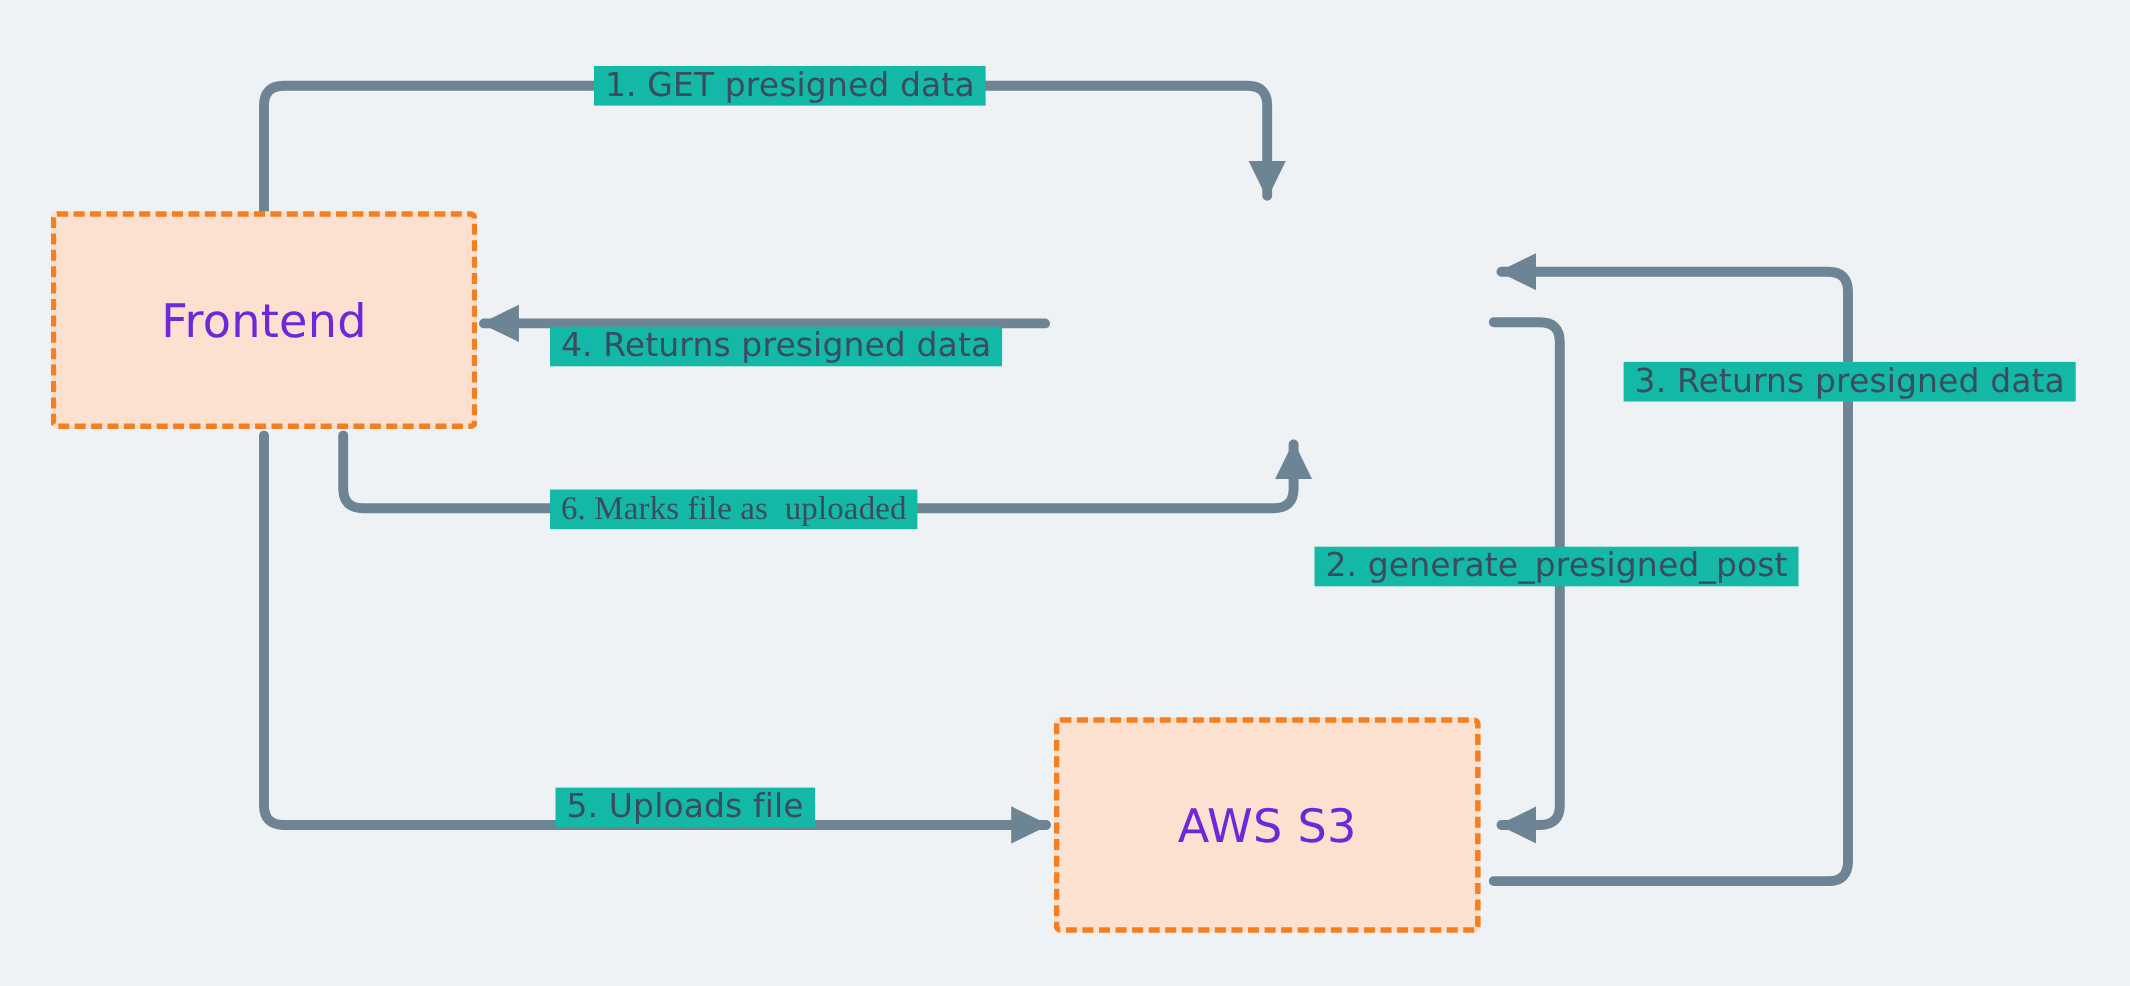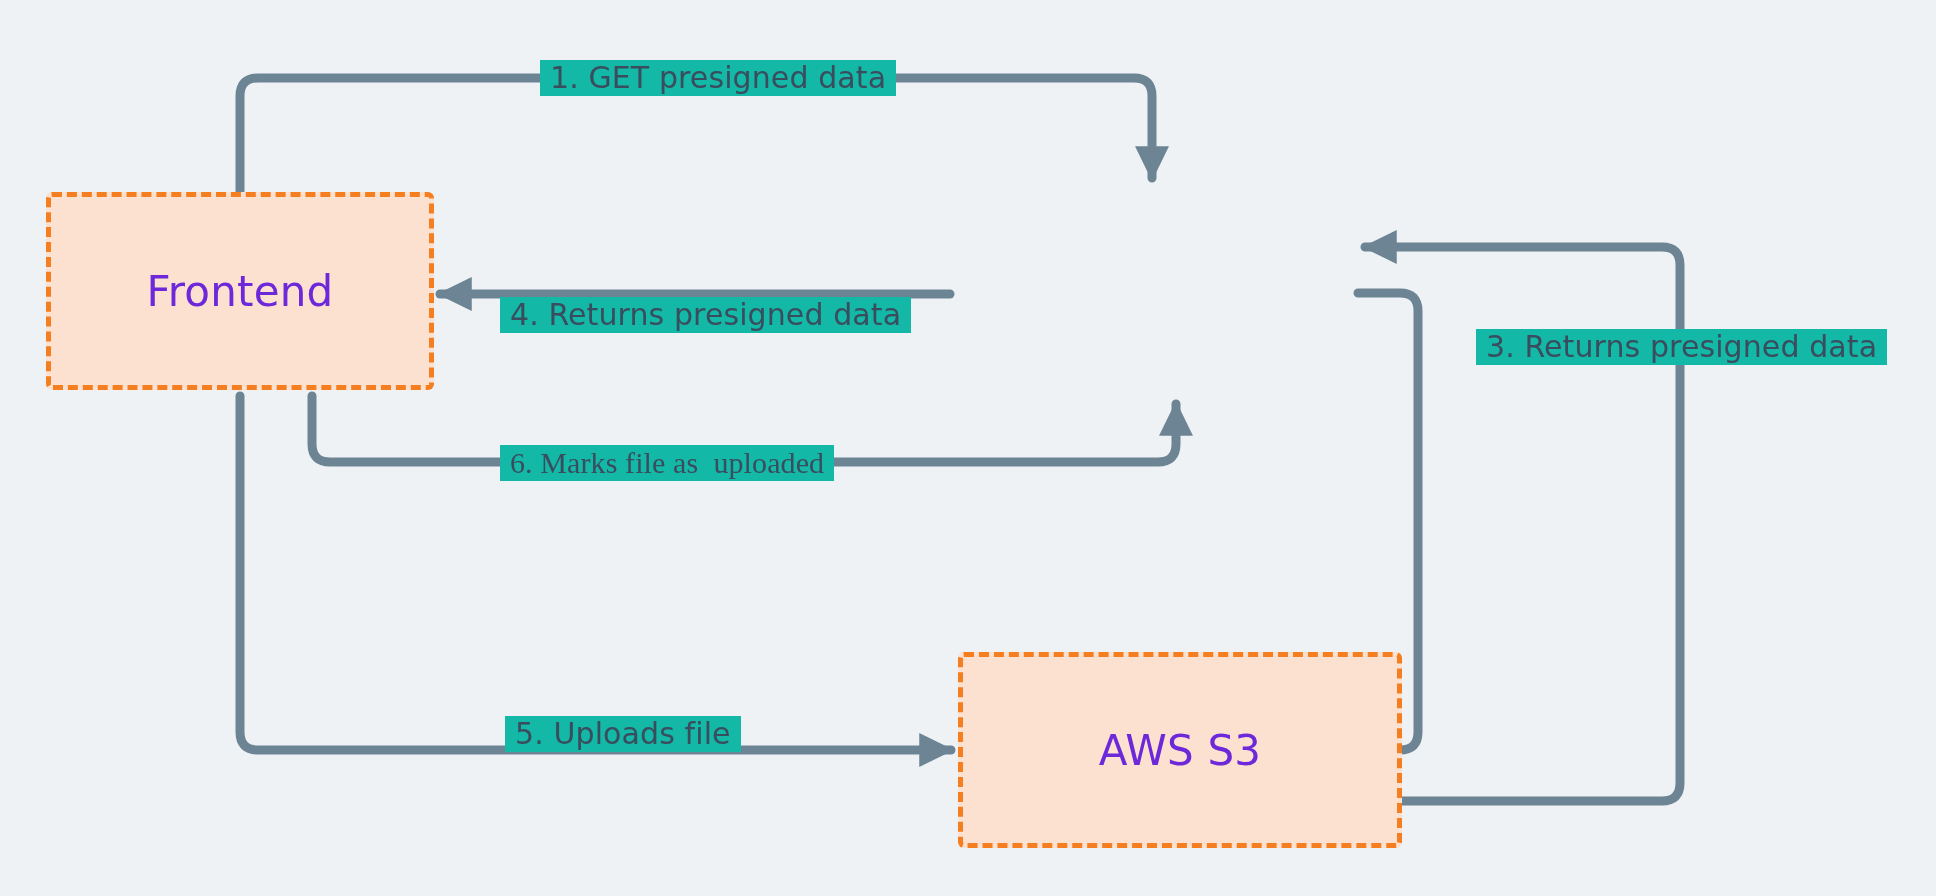--- a/index.html
+++ b/index.html
@@ -77,26 +77,27 @@
     <path d="M 240 396 L 240 732 Q 240 750 258 750 L 951 750" fill="none" stroke="#6c8494" stroke-width="9" stroke-linecap="round" marker-end="url(#arrow-right)"></path>
 
     <path d="M 312 396 L 312 444 Q 312 462 330 462 L 1158 462 Q 1176 462 1176 444 L 1176 404" fill="none" stroke="#6c8494" stroke-width="9" stroke-linecap="round" marker-end="url(#arrow-right)"></path>
   </svg>
 
   <div class="node-box" style="left:46px; top:192px; width:388px; height:198px;">
     <span class="node-label">Frontend</span>
   </div>
 
 
-  <div class="node-box" style="left:958px; top:652px; width:444px; height:196px;">
+  <div class="node-box" style="left:958px; top:652px; width:388px; height:196px;">
     <span class="node-label">AWS S3</span>
   </div>
 
   <div class="edge-label" style="left:540px; top:60px;">1. GET presigned data</div>
 
+  <div class="edge-label" style="left:1195px; top:497px;">2. generate_presigned_post</div>
 
   <div class="edge-label" style="left:1476px; top:329px;">3. Returns presigned data</div>
 
   <div class="edge-label" style="left:500px; top:277px;margin-top:20px;">4. Returns presigned data</div>
 
   <div class="edge-label" style="left:505px; top:716px;">5. Uploads file</div>
 
   <div class="edge-label" style="left:500px; top:445px;font-family:Liberation Serif, serif;">6. Marks file as  uploaded</div>
 
 </div>

